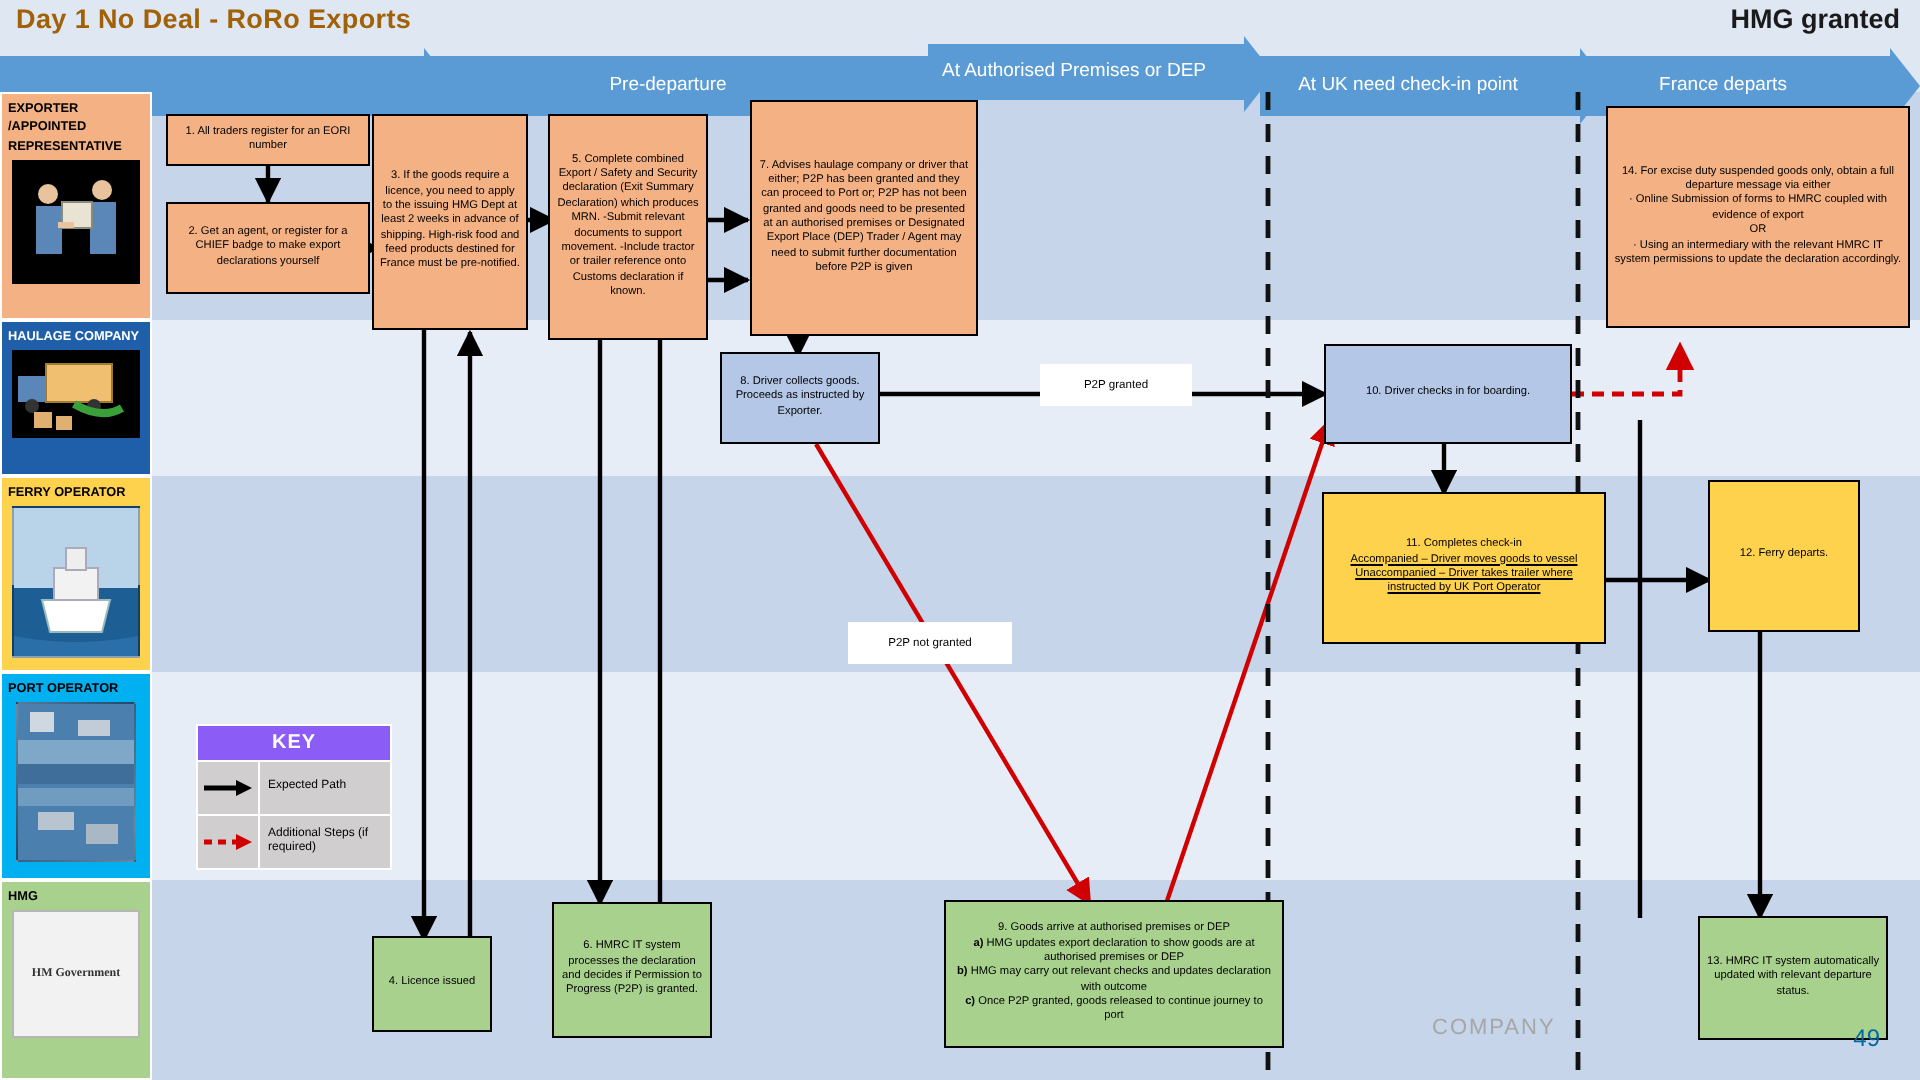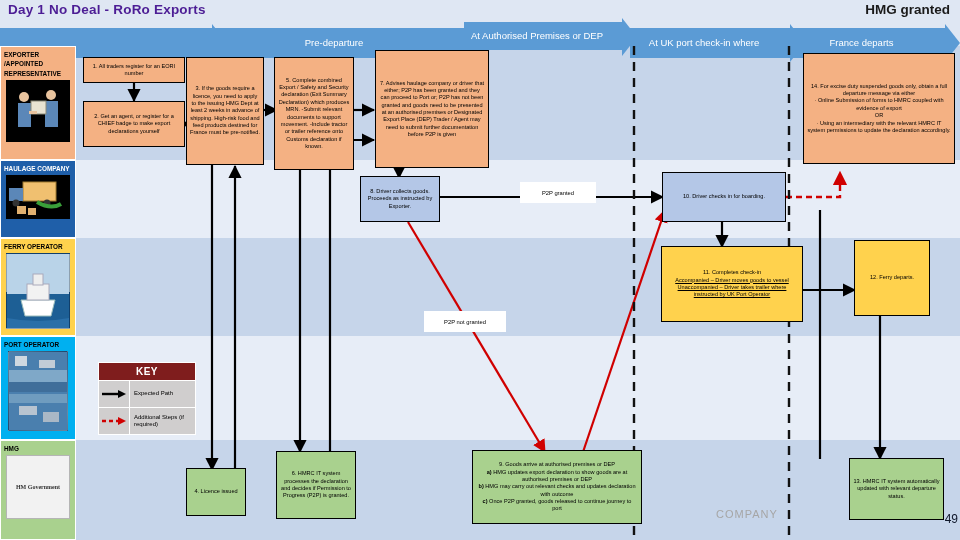--- a/index.html
+++ b/index.html
@@ -11,21 +11,21 @@
   }
   
   .band{position:absolute;left:0;width:960px;}
   .band.dark{background:#c6d5ea;}
   .band.light{background:#e7edf7;}
 
   
   #title{
     position:absolute;left:8px;top:2px;
     font-size:13.5px;font-weight:bold;letter-spacing:.2px;
-    color:#4c1d95;white-space:nowrap;
+    color:#a16207;white-space:nowrap;
   }
   #hmg-ver{
     position:absolute;right:10px;top:2px;
     font-size:13.5px;font-weight:bold;color:#1a1a1a;white-space:nowrap;
   }
 
   
   .phase{
     position:absolute;height:30px;background:#5b9bd5;
     color:#fff;font-size:9.5px;text-align:center;
@@ -84,37 +84,37 @@
   
   .chip{
     position:absolute;background:#fff;border:0;box-sizing:border-box;
     font-size:5.8px;display:flex;align-items:center;justify-content:center;
     text-align:center;padding:1px 3px;
   }
 
   
   #key{position:absolute;left:98px;top:362px;width:96px;border:1px solid #fff;}
   #key .khead{
-    background:#7f1d1d;color:#fff;font-size:10px;font-weight:bold;
+    background:#8b5cf6;color:#fff;font-size:10px;font-weight:bold;
     text-align:center;padding:3px 0;letter-spacing:.5px;
   }
   #key .krow{
     background:#d0cece;display:flex;align-items:center;height:26px;
     border-top:1.5px solid #fff;
   }
   #key .kicon{width:30px;display:flex;align-items:center;justify-content:center;
     border-right:1.5px solid #fff;height:100%;}
   #key .ktext{flex:1;font-size:6px;line-height:1.25;padding-left:4px;}
 
   
   #official{
     position:absolute;left:716px;top:508px;font-size:11px;color:#a6a6a6;
     letter-spacing:1px;
   }
-  #pagenum{position:absolute;right:2px;top:512px;font-size:12px;color:#0f172a;margin-left:45px;}
+  #pagenum{position:absolute;right:20px;top:512px;font-size:12px;color:#0369a1;margin-left:45px;}
 
   
   #wires{position:absolute;left:0;top:0;width:960px;height:540px;pointer-events:none;}
 </style>
 </head>
 <body>
 
 <div class="band dark" style="top:46px;height:114px;"></div>
 <div class="band light" style="top:160px;height:78px;"></div>
 <div class="band dark" style="top:238px;height:98px;"></div>
@@ -125,21 +125,21 @@
 <div id="hmg-ver">HMG granted</div>
 
 <div class="phase stub" style="left:0px;top:28px;width:212px;"></div>
 <div class="phase" style="left:204px;top:28px;width:272px;">
     <span>Pre-departure</span>
   </div>
 <div class="phase" style="left:464px;top:22px;width:158px;height:28px;">
     <span>At Authorised Premises or DEP</span>
   </div>
 <div class="phase" style="left:630px;top:28px;width:160px;">
-    <span>At UK port check-in where</span>
+    <span>At UK need check-in point</span>
   </div>
 <div class="phase" style="left:790px;top:28px;width:155px;">
     <span>France departs</span>
   </div>
 
 <div class="role r-exporter" style="top:46px;height:114px;">
   <span class="rlabel">EXPORTER /APPOINTED REPRESENTATIVE</span>
   <span class="thumb th-exporter" style="width:62px;height:60px;">
     <svg width="62" height="60" viewBox="0 0 62 60">
       <rect width="62" height="60" fill="#000"></rect>

